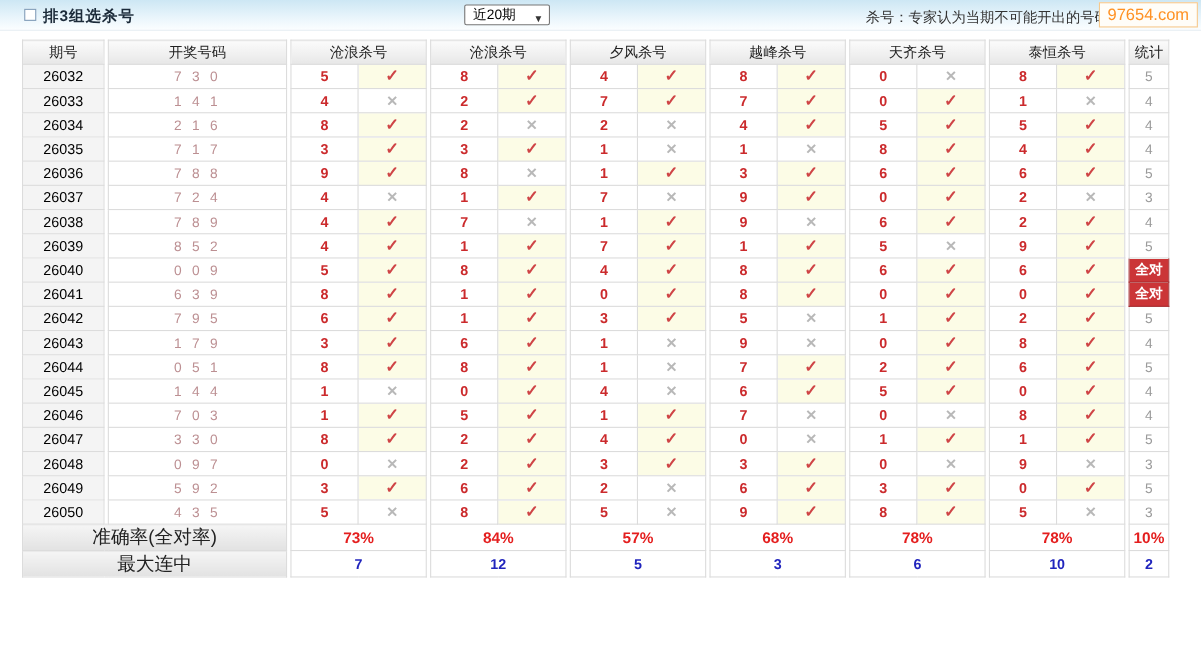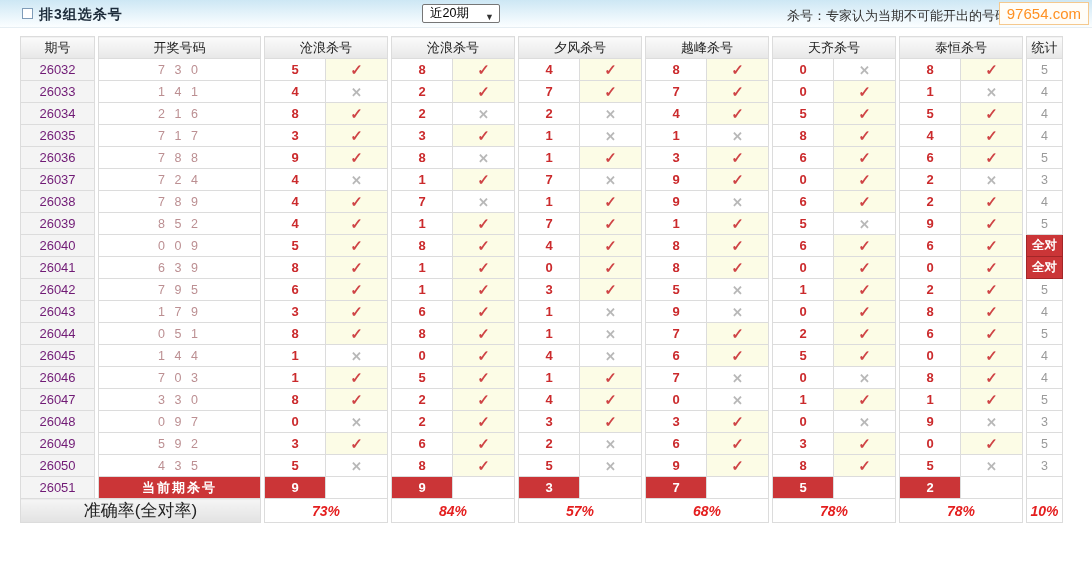--- a/index.html
+++ b/index.html
@@ -25,34 +25,34 @@
   
   table { border-collapse:collapse; margin:8px 0 0 20px; table-layout:fixed; }
   td, th { border:1px solid #dcdcdc; text-align:center; padding:0; height:22px;
            white-space:nowrap; overflow:hidden; }
   td.gap, th.gap { border:none; background:#fff; padding:0; }
   col.w-q { width:74px; } col.w-g { width:4px; } col.w-d { width:162px; }
   col.w-n { width:61px; } col.w-m { width:62px; } col.w-s { width:36px; }
 
   th { background:linear-gradient(180deg,#fbfbfb,#e7e7e7); font-weight:normal;
        font-size:13px; color:#222; height:20px; }
-  td.qihao { background:#f4f4f4; color:#701a75; font-size:13px; }
+  td.qihao { background:#f4f4f4; color:#000000; font-size:13px; }
   td.draw  { color:#bc8f92; font-size:12.5px; letter-spacing:3px; }
   td.knum  { color:#cb2a2c; font-weight:bold; font-size:13px; }
   td.kres.hit { background:var(--hit-bg); }
   span.check { color:var(--check-red); font-size:15px; font-weight:bold; }
   span.cross { color:var(--miss-gray); font-size:13px; font-weight:bold; }
   td.stat { color:#9a9a9a; font-size:12.5px; }
   td.stat.perfect { background:var(--accent-red); border-color:#a windowed32628; border:1px solid #a32628;
                     color:#fff; font-weight:bold; font-size:12.5px;text-align:center; }
   td.banner { background:var(--accent-red); color:#fff; font-weight:bold;
               font-size:13px; letter-spacing:2px; }
   td.knum.cur { background:var(--accent-red); color:#fff; }
   td.sum-label { background:linear-gradient(180deg,#f5f5f5,#e2e2e2); color:#222; font-size:17px; }
-  td.sum-val.red,  td.stat-val.red  { color:var(--pct-red);  font-weight:bold; font-size:14px;font-style:italic; }
+  td.sum-val.red,  td.stat-val.red  { color:var(--pct-red);  font-weight:bold; font-size:14px; }
   td.sum-val.blue, td.stat-val.blue { color:var(--link-blue); font-weight:bold; font-size:13px; }
 </style>
 </head>
 <body>
 
 <div class="topbar">
   <span class="cb"></span>
   <span class="title">排3组选杀号</span>
   <span class="sel">
     <span>近20期</span>
@@ -577,55 +577,47 @@
         <td class="gap"></td>
         <td class="knum">8</td>
         <td class="kres hit"><span class="check">✓</span></td>
         <td class="gap"></td>
         <td class="knum">5</td>
         <td class="kres"><span class="cross">✕</span></td>
         <td class="gap"></td>
         <td class="stat">3</td>
       </tr>
       <tr>
-        <td class="qihao">26051</td>
-        <td class="gap"></td>
-        <td class="banner">当前期杀号</td>
-        <td class="gap"></td>
-        <td class="knum cur">9</td>
-        <td class="kres"></td>
-        <td class="gap"></td>
-        <td class="knum cur">9</td>
-        <td class="kres"></td>
-        <td class="gap"></td>
-        <td class="knum cur">3</td>
-        <td class="kres"></td>
-        <td class="gap"></td>
-        <td class="knum cur">7</td>
-        <td class="kres"></td>
-        <td class="gap"></td>
-        <td class="knum cur">5</td>
-        <td class="kres"></td>
-        <td class="gap"></td>
-        <td class="knum cur">2</td>
-        <td class="kres"></td>
-        <td class="gap"></td>
-        <td class="stat"></td>
-      </tr>
-      <tr>
         <td class="sum-label" colspan="3">准确率(全对率)</td>
         <td class="gap"></td>
         <td class="sum-val red" colspan="2">73%</td>
         <td class="gap"></td>
         <td class="sum-val red" colspan="2">84%</td>
         <td class="gap"></td>
         <td class="sum-val red" colspan="2">57%</td>
         <td class="gap"></td>
         <td class="sum-val red" colspan="2">68%</td>
         <td class="gap"></td>
         <td class="sum-val red" colspan="2">78%</td>
         <td class="gap"></td>
         <td class="sum-val red" colspan="2">78%</td>
         <td class="gap"></td>
         <td class="stat-val red">10%</td>
+      </tr>
+      <tr>
+        <td class="sum-label" colspan="3">最大连中</td>
+        <td class="gap"></td>
+        <td class="sum-val blue" colspan="2">7</td>
+        <td class="gap"></td>
+        <td class="sum-val blue" colspan="2">12</td>
+        <td class="gap"></td>
+        <td class="sum-val blue" colspan="2">5</td>
+        <td class="gap"></td>
+        <td class="sum-val blue" colspan="2">3</td>
+        <td class="gap"></td>
+        <td class="sum-val blue" colspan="2">6</td>
+        <td class="gap"></td>
+        <td class="sum-val blue" colspan="2">10</td>
+        <td class="gap"></td>
+        <td class="stat-val blue">2</td>
       </tr>
     </tbody>
 </table>
 
 </body></html>

